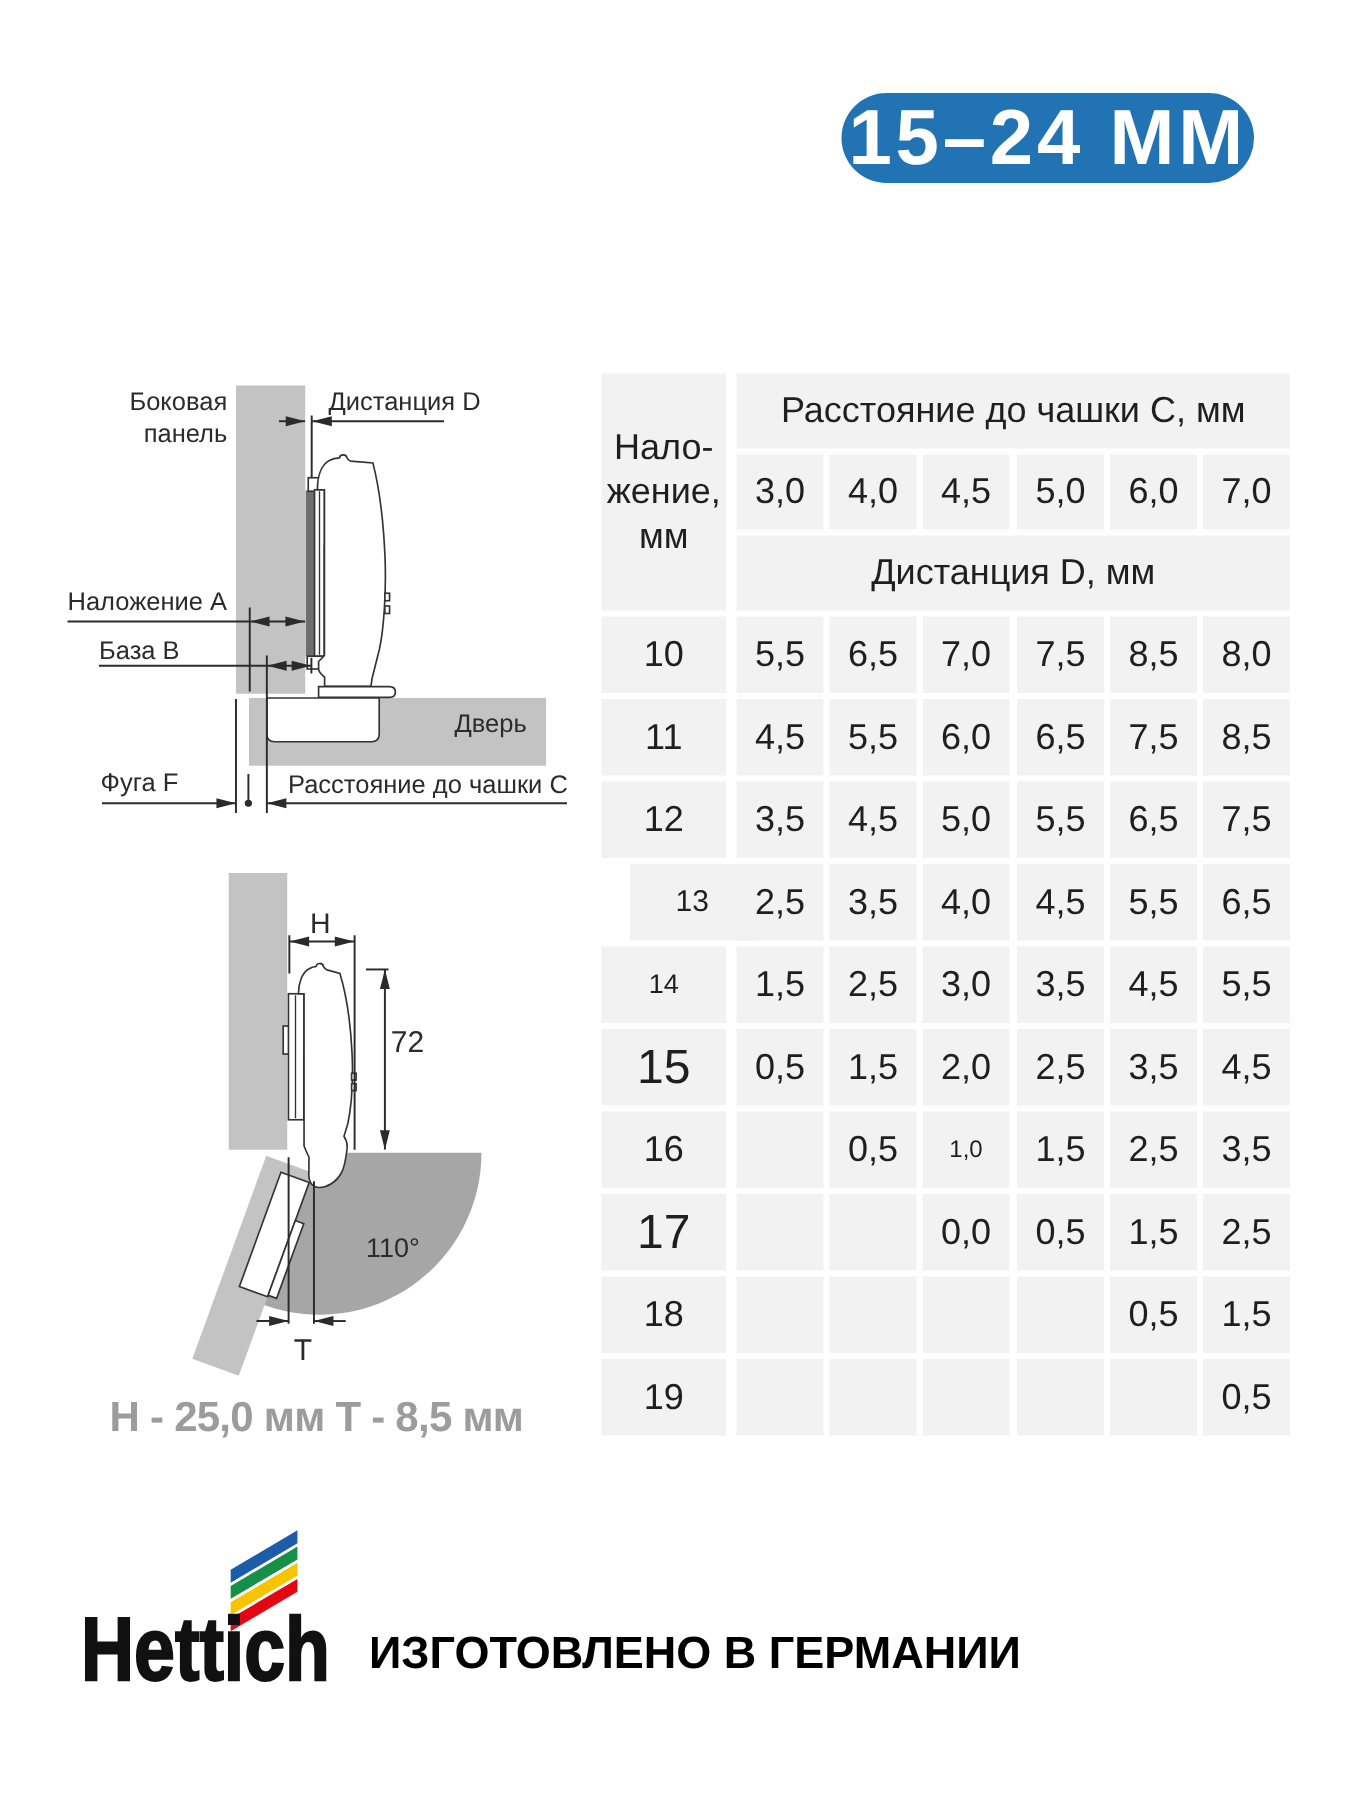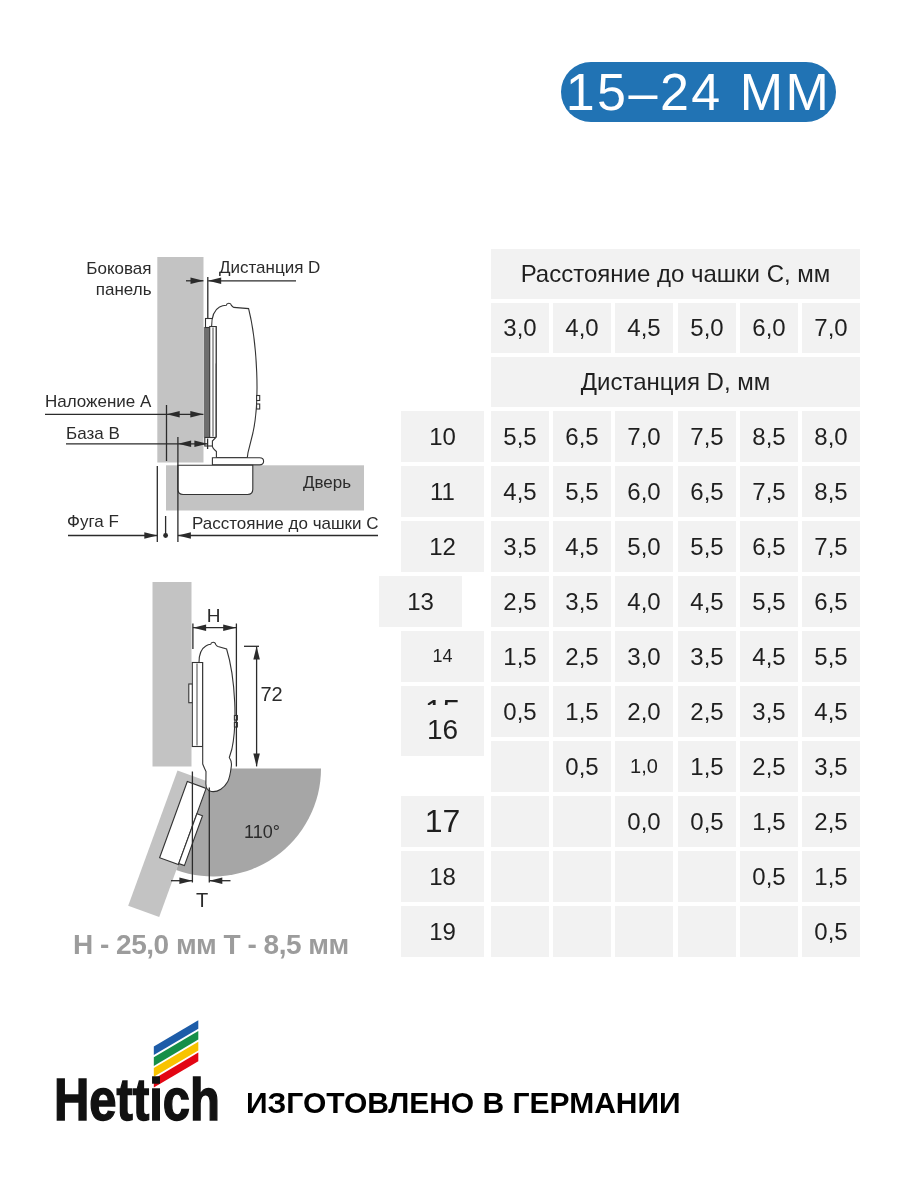--- a/index.html
+++ b/index.html
@@ -4,21 +4,22 @@
 html,body{margin:0;padding:0;background:#fff}
 .page{position:relative;width:900px;height:1200px;background:#ffffff;overflow:hidden;
 font-family:"Liberation Sans",sans-serif}
 .abs{position:absolute}
 .c{position:absolute;background:#f2f2f2;color:#1f1f1f;display:flex;align-items:center;
 justify-content:center;text-align:center;line-height:1.22}
 </style></head>
 <body>
 <div class="page">
 <div class="abs" style="left:561px;top:62px;width:275px;height:60px;background:#2173b4;border-radius:30px;
-color:#fff;font-weight:normal;font-size:52px;display:flex;align-items:center;justify-content:center;letter-spacing:2.5px">15–24 ММ</div>
+color:#fff;font-weight:bold;font-size:52px;display:flex;align-items:center;justify-content:center;letter-spacing:2.5px">15–24 ММ</div>
+<div class="c" style="left:401px;top:249px;width:83px;height:158px;font-size:24px">Нало-<br>жение,<br>мм</div>
 <div class="c" style="left:491px;top:249px;width:369px;height:50px;font-size:24px">Расстояние до чашки C, мм</div>
 <div class="c" style="left:491px;top:303px;width:58px;height:50px;font-size:24px">3,0</div>
 <div class="c" style="left:553px;top:303px;width:58px;height:50px;font-size:24px">4,0</div>
 <div class="c" style="left:615px;top:303px;width:58px;height:50px;font-size:24px">4,5</div>
 <div class="c" style="left:678px;top:303px;width:58px;height:50px;font-size:24px">5,0</div>
 <div class="c" style="left:740px;top:303px;width:58px;height:50px;font-size:24px">6,0</div>
 <div class="c" style="left:802px;top:303px;width:58px;height:50px;font-size:24px">7,0</div>
 <div class="c" style="left:491px;top:357px;width:369px;height:50px;font-size:24px">Дистанция D, мм</div>
 <div class="c" style="left:401px;top:411px;width:83px;height:51px;font-size:24px">10</div>
 <div class="c" style="left:491px;top:411px;width:58px;height:51px;font-size:24px">5,5</div>
@@ -34,45 +35,45 @@
 <div class="c" style="left:678px;top:466px;width:58px;height:51px;font-size:24px">6,5</div>
 <div class="c" style="left:740px;top:466px;width:58px;height:51px;font-size:24px">7,5</div>
 <div class="c" style="left:802px;top:466px;width:58px;height:51px;font-size:24px">8,5</div>
 <div class="c" style="left:401px;top:521px;width:83px;height:51px;font-size:24px">12</div>
 <div class="c" style="left:491px;top:521px;width:58px;height:51px;font-size:24px">3,5</div>
 <div class="c" style="left:553px;top:521px;width:58px;height:51px;font-size:24px">4,5</div>
 <div class="c" style="left:615px;top:521px;width:58px;height:51px;font-size:24px">5,0</div>
 <div class="c" style="left:678px;top:521px;width:58px;height:51px;font-size:24px">5,5</div>
 <div class="c" style="left:740px;top:521px;width:58px;height:51px;font-size:24px">6,5</div>
 <div class="c" style="left:802px;top:521px;width:58px;height:51px;font-size:24px">7,5</div>
-<div class="c" style="left:379px;top:576px;width:83px;height:51px;font-size:24px">13</div>
+<div class="c" style="left:420px;top:576px;width:83px;height:51px;font-size:20px">13</div>
 <div class="c" style="left:491px;top:576px;width:58px;height:51px;font-size:24px">2,5</div>
 <div class="c" style="left:553px;top:576px;width:58px;height:51px;font-size:24px">3,5</div>
 <div class="c" style="left:615px;top:576px;width:58px;height:51px;font-size:24px">4,0</div>
 <div class="c" style="left:678px;top:576px;width:58px;height:51px;font-size:24px">4,5</div>
 <div class="c" style="left:740px;top:576px;width:58px;height:51px;font-size:24px">5,5</div>
 <div class="c" style="left:802px;top:576px;width:58px;height:51px;font-size:24px">6,5</div>
 <div class="c" style="left:401px;top:631px;width:83px;height:51px;font-size:18px">14</div>
 <div class="c" style="left:491px;top:631px;width:58px;height:51px;font-size:24px">1,5</div>
 <div class="c" style="left:553px;top:631px;width:58px;height:51px;font-size:24px">2,5</div>
 <div class="c" style="left:615px;top:631px;width:58px;height:51px;font-size:24px">3,0</div>
 <div class="c" style="left:678px;top:631px;width:58px;height:51px;font-size:24px">3,5</div>
 <div class="c" style="left:740px;top:631px;width:58px;height:51px;font-size:24px">4,5</div>
 <div class="c" style="left:802px;top:631px;width:58px;height:51px;font-size:24px">5,5</div>
 <div class="c" style="left:401px;top:686px;width:83px;height:51px;font-size:32px">15</div>
 <div class="c" style="left:491px;top:686px;width:58px;height:51px;font-size:24px">0,5</div>
 <div class="c" style="left:553px;top:686px;width:58px;height:51px;font-size:24px">1,5</div>
 <div class="c" style="left:615px;top:686px;width:58px;height:51px;font-size:24px">2,0</div>
 <div class="c" style="left:678px;top:686px;width:58px;height:51px;font-size:24px">2,5</div>
 <div class="c" style="left:740px;top:686px;width:58px;height:51px;font-size:24px">3,5</div>
 <div class="c" style="left:802px;top:686px;width:58px;height:51px;font-size:24px">4,5</div>
-<div class="c" style="left:401px;top:705px;width:83px;height:51px;font-size:28px">16</div>
+<div class="c" style="left:401px;top:741px;width:83px;height:51px;font-size:24px">16</div>
 <div class="c" style="left:491px;top:741px;width:58px;height:51px;font-size:24px"></div>
 <div class="c" style="left:553px;top:741px;width:58px;height:51px;font-size:24px">0,5</div>
-<div class="c" style="left:615px;top:741px;width:58px;height:51px;font-size:20px">1,0</div>
+<div class="c" style="left:615px;top:741px;width:58px;height:51px;font-size:16px">1,0</div>
 <div class="c" style="left:678px;top:741px;width:58px;height:51px;font-size:24px">1,5</div>
 <div class="c" style="left:740px;top:741px;width:58px;height:51px;font-size:24px">2,5</div>
 <div class="c" style="left:802px;top:741px;width:58px;height:51px;font-size:24px">3,5</div>
 <div class="c" style="left:401px;top:796px;width:83px;height:51px;font-size:32px">17</div>
 <div class="c" style="left:491px;top:796px;width:58px;height:51px;font-size:24px"></div>
 <div class="c" style="left:553px;top:796px;width:58px;height:51px;font-size:24px"></div>
 <div class="c" style="left:615px;top:796px;width:58px;height:51px;font-size:24px">0,0</div>
 <div class="c" style="left:678px;top:796px;width:58px;height:51px;font-size:24px">0,5</div>
 <div class="c" style="left:740px;top:796px;width:58px;height:51px;font-size:24px">1,5</div>
 <div class="c" style="left:802px;top:796px;width:58px;height:51px;font-size:24px">2,5</div>

